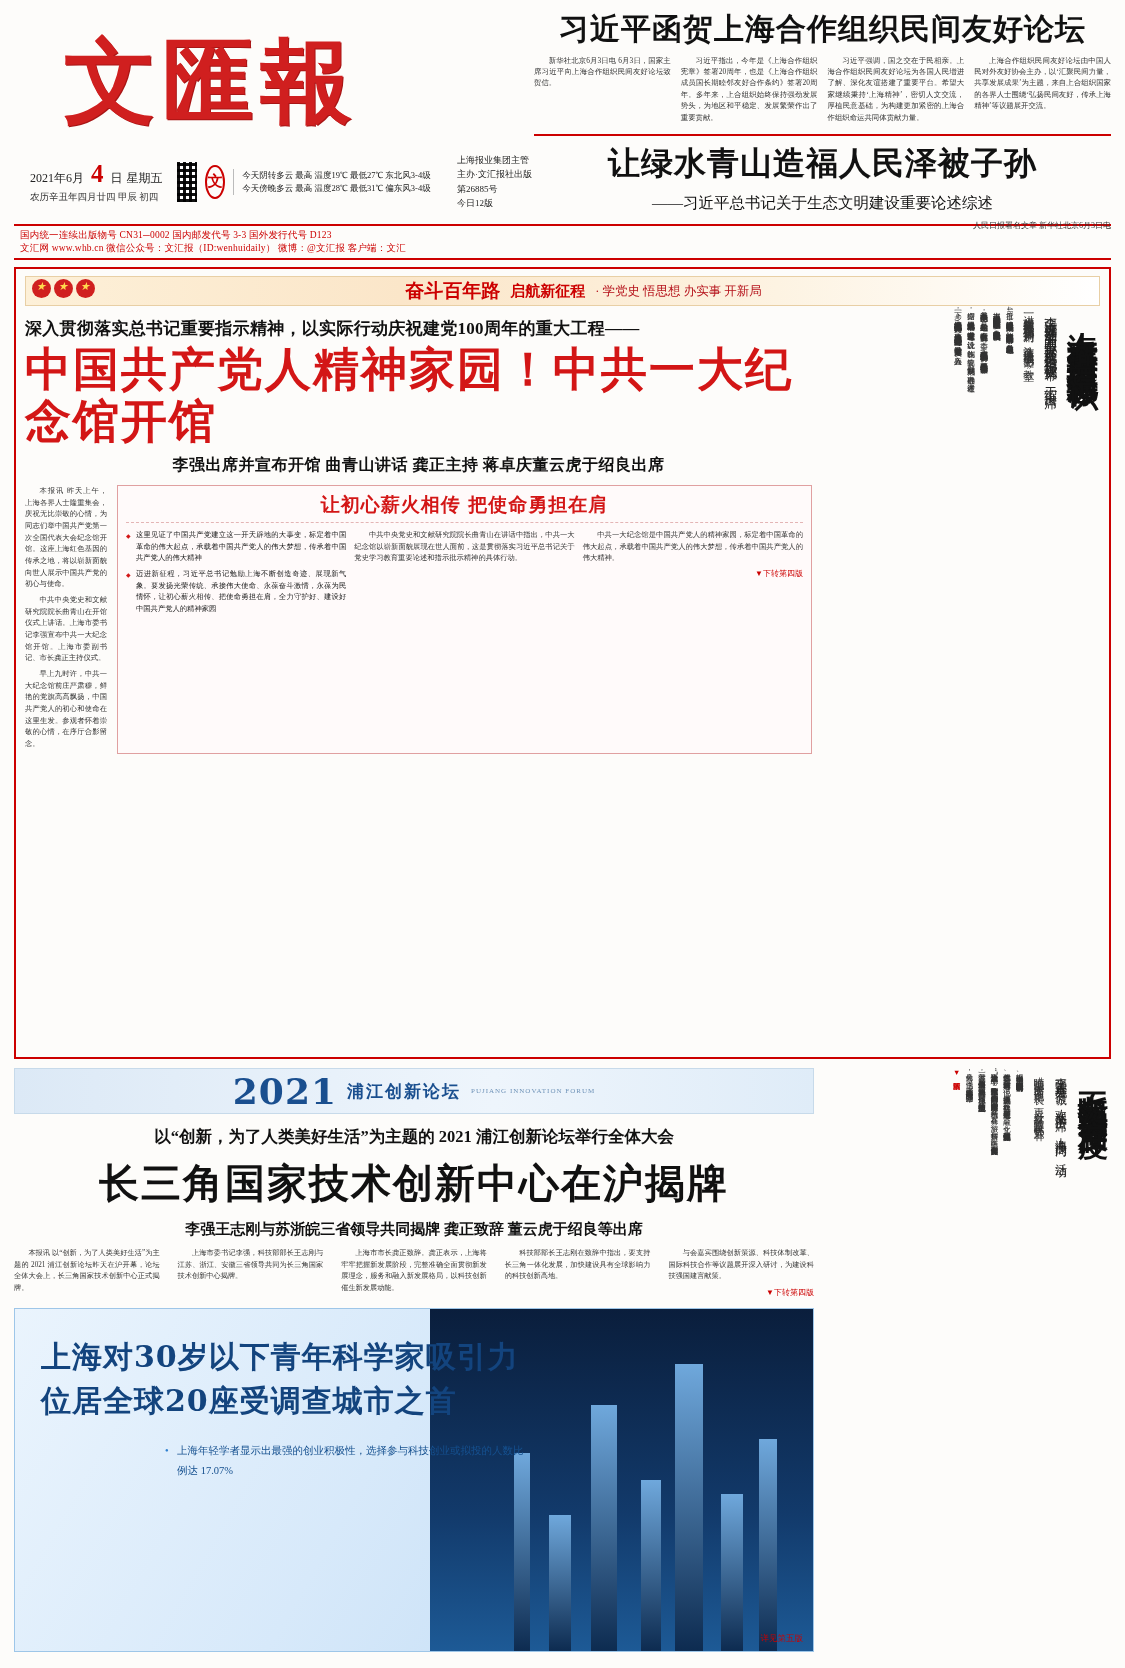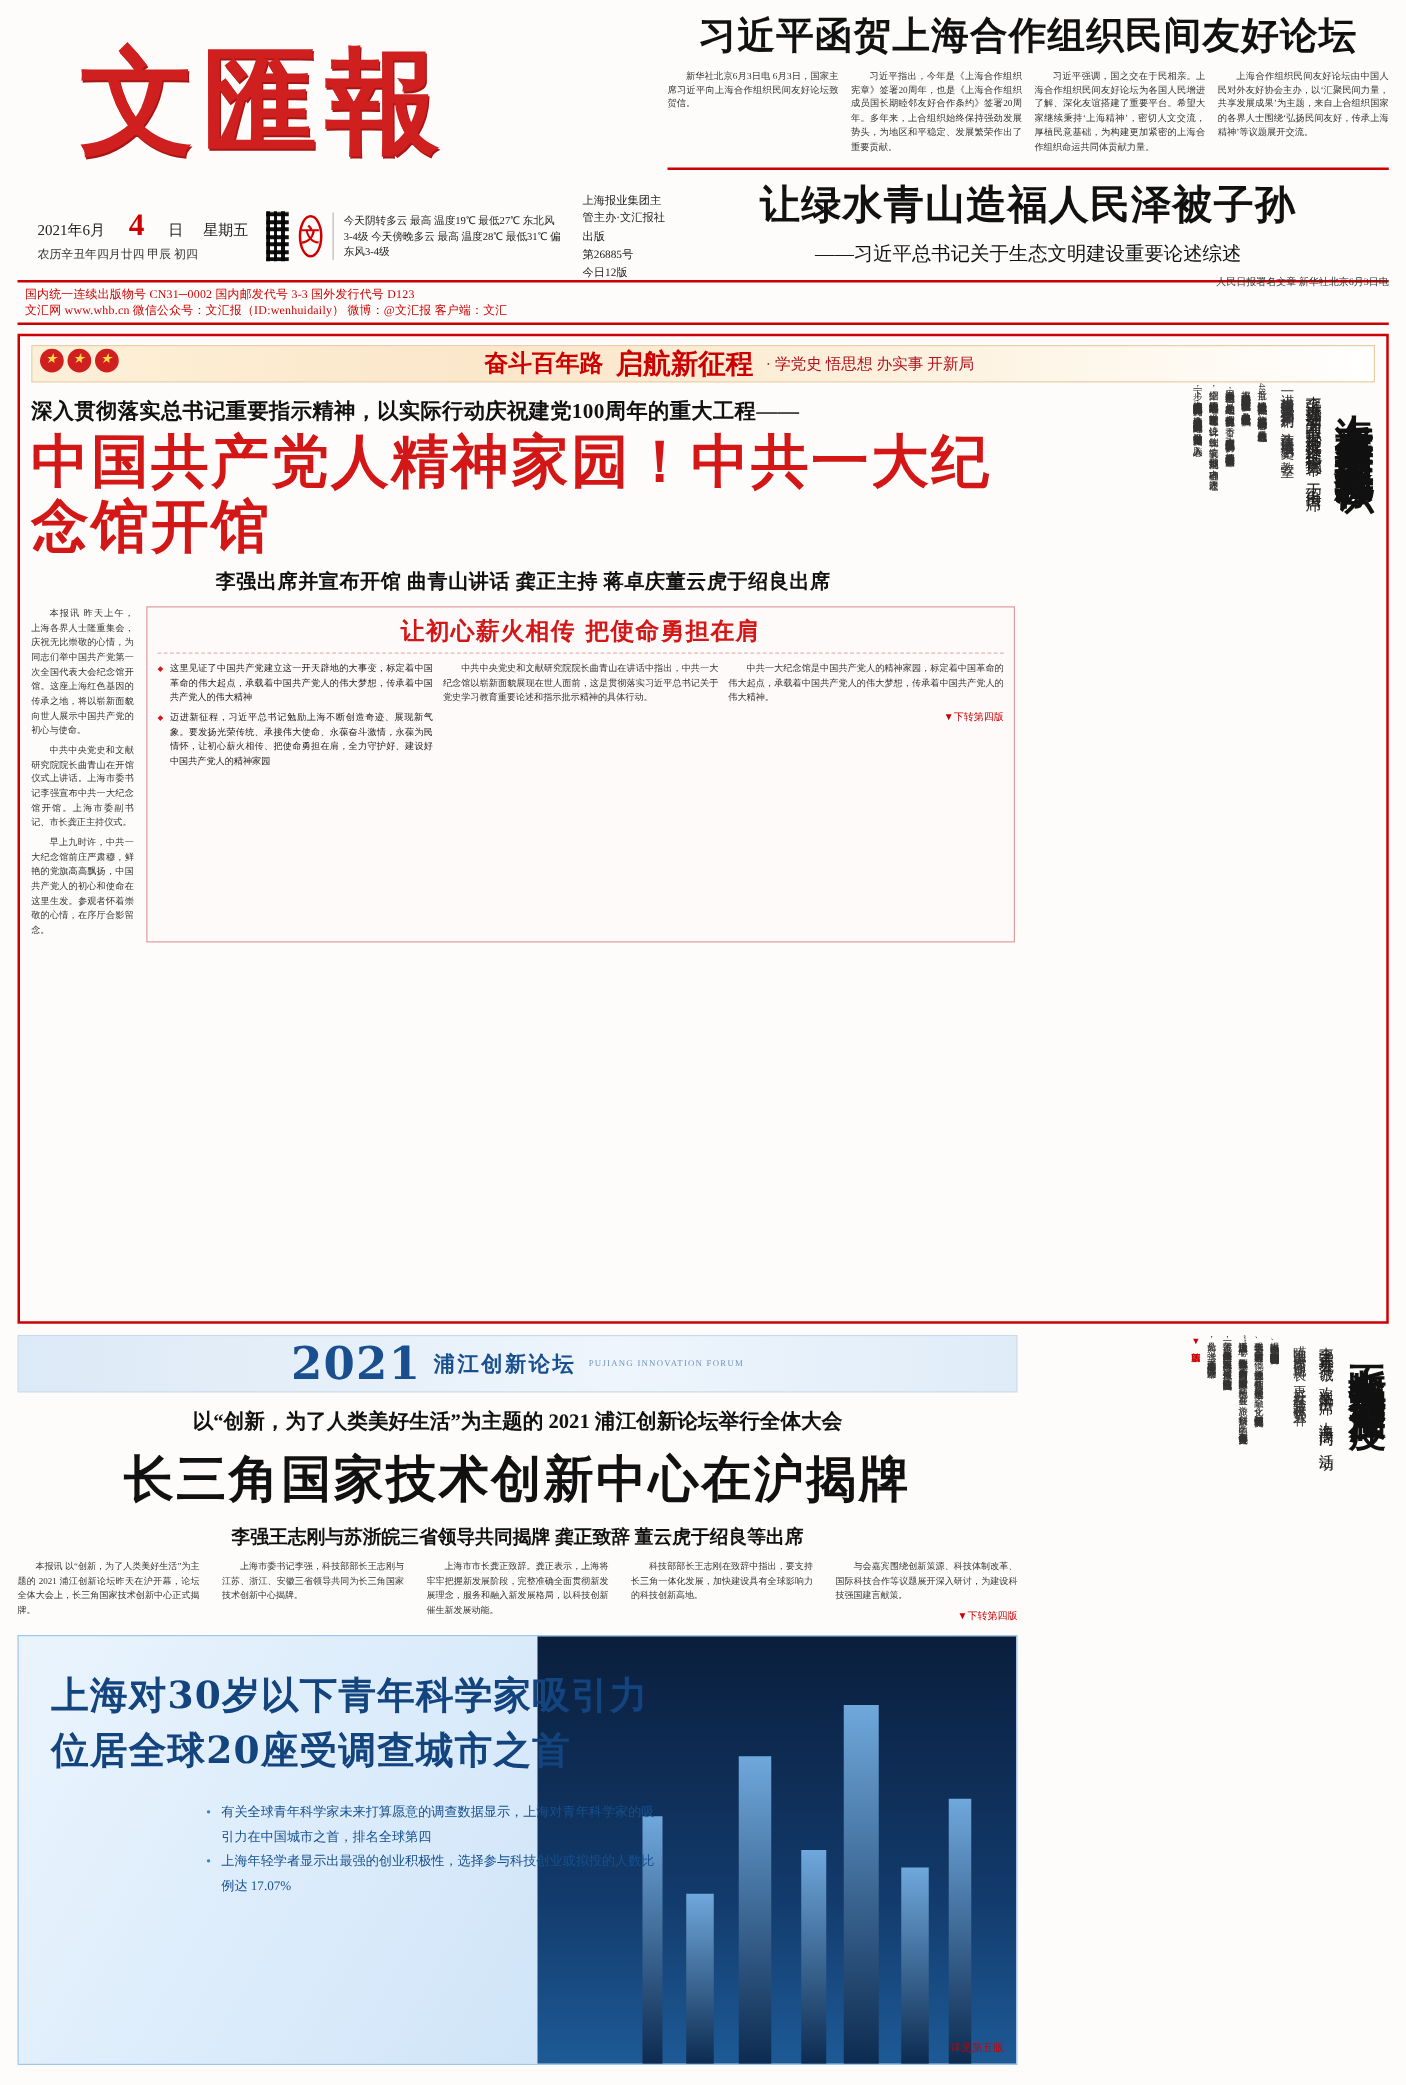--- a/index.html
+++ b/index.html
@@ -26,21 +26,21 @@
     line-height:1.25;
     padding-left:50px;
     padding-top:16px;
     text-shadow:1px 1px 0 #a81515;
   }
   .mast-left-bottom {
     display:flex; align-items:center; gap:8px;
     padding-left:16px; margin-top:14px;
     font-size:12px; color:#222;
   }
-  .date-line { display:flex; align-items:baseline; gap:16px; white-space:nowrap; }
+  .date-line { display:flex; align-items:baseline; gap:4px; white-space:nowrap; }
   .date-line .big { font-size:25px; font-weight:bold; color:#c00; margin:0 3px; }
   .date-sub { font-size:9.5px; line-height:1.35; color:#333; margin-top:3px; }
   .qr { width:40px; height:40px; background:
       repeating-linear-gradient(0deg,#111 0 3px,#fff 3px 6px),
       repeating-linear-gradient(90deg,#111 0 3px,transparent 3px 6px);
       background-blend-mode:multiply; margin-left:6px; }
   .seal {
     width:34px;height:34px;border-radius:50%;border:2px solid #c00;color:#c00;
     display:flex;align-items:center;justify-content:center;font-size:15px;font-weight:bold;
   }
@@ -90,21 +90,21 @@
   }
   .banner .b-left { position:absolute; left:6px; top:2px; display:flex; gap:3px; }
   .banner .b-left i {
     width:19px;height:19px;border-radius:50%;background:#d01f1f;display:inline-block;
     position:relative;
   }
   .banner .b-left i:after{
     content:"★"; color:#ffd84d; font-size:11px; position:absolute; left:4px; top:1px;
   }
   .banner .b-txt1 { font-family:"DejaVu Serif",serif; font-weight:bold; font-size:19px; color:#c00; margin-left:42px;}
-  .banner .b-txt2 { font-family:Liberation Mono, monospace; font-weight:bold; font-size:22px; color:#c00; margin-left:10px;}
+  .banner .b-txt2 { font-family:Liberation Mono, monospace; font-weight:bold; font-size:15px; color:#c00; margin-left:10px;}
   .banner .b-txt3 { font-size:12.5px; color:#b5121b; margin-left:10px; }
 
   .kicker {
     font-size:17px; font-weight:bold; color:#111; margin:11px 0 4px;
     letter-spacing:0.3px;
   }
   .bigred {
     font-family:"DejaVu Serif", serif;
     font-size:46px; font-weight:bold; color:#d31616;
     letter-spacing:2px; line-height:1.12; margin:2px 0 8px;
@@ -364,21 +364,20 @@
           <span class="tower" style="left:55%;height:50%;width:20px"></span>
           <span class="tower" style="left:64%;height:84%;width:28px"></span>
           <span class="tower" style="left:76%;height:46%;width:22px"></span>
           <span class="tower" style="left:86%;height:62%;width:18px"></span>
         </div>
         <div class="promo-title">
           <div>上海对30岁以下青年科学家吸引力</div>
           <div>位居全球20座受调查城市之首</div>
         </div>
         <div class="promo-bullets">
-          <div>有关全球青年科学家未来打算愿意的调查数据显示，上海对青年科学家的吸引力在中国城市之首，排名全球第四</div>
           <div>上海年轻学者显示出最强的创业积极性，选择参与科技创业或拟投的人数比例达 17.07%</div>
         </div>
         <div class="promo-credit">详见第五版</div>
       </div>
     </div>
 
     <div class="br">
       <div class="vtitle2">不断拓展沪澳合作广度和深度</div>
       <div class="vsub3">李强龚正会见贺一诚，欢迎来沪出席“上海澳门周”活动</div>
       <div class="vsub3" style="font-size:10.5px;color:#333">瞄准国家所需两地所长，更好分享经验贡献优势互补</div>

